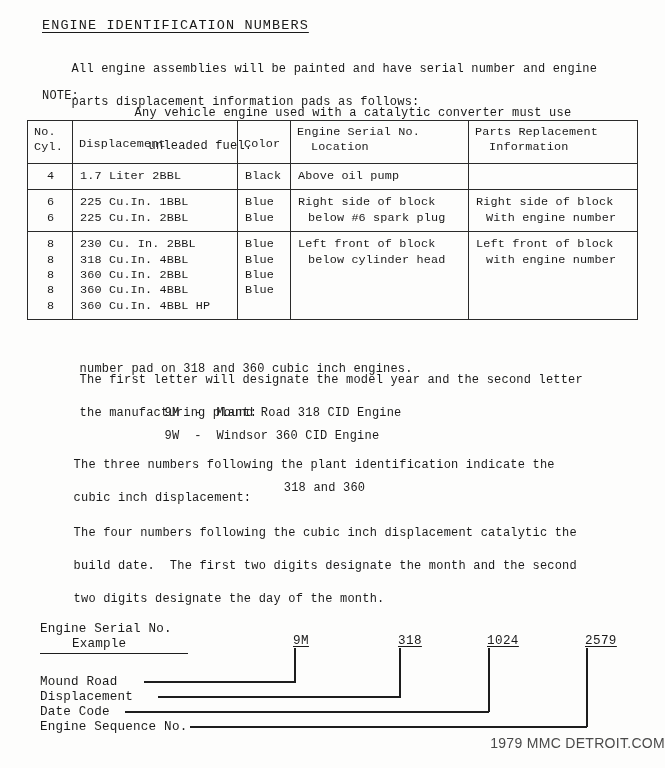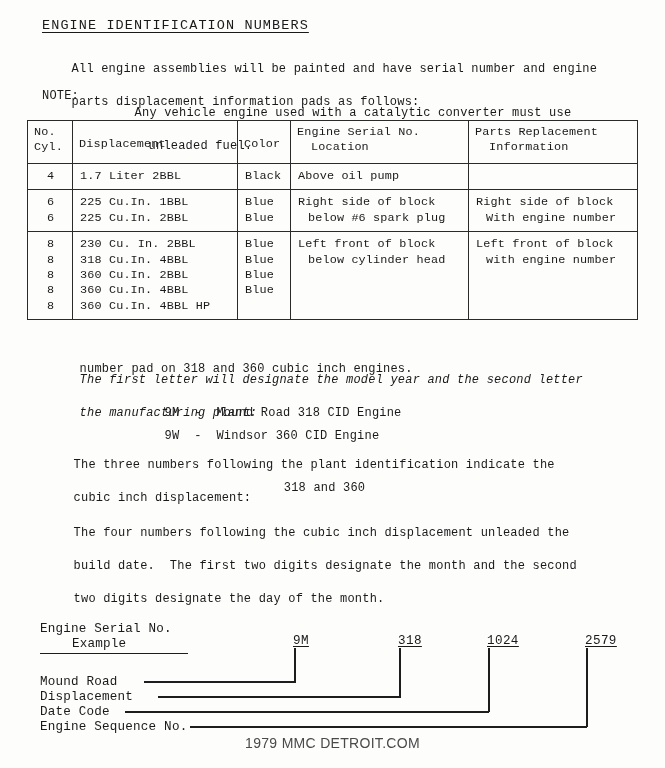--- a/index.html
+++ b/index.html
@@ -117,21 +117,21 @@
   .rule {
     position: absolute;
     background: #1d1d1d;
   }
 
   .footer {
     position: absolute;
     left: 0;
     top: 735px;
     width: 665px;
-    text-align: center;
+    text-align: right;
     font-family: "Liberation Sans", sans-serif;
     font-size: 14px;
     color: #4a4a4a;
     letter-spacing: 0.3px;
   }
 </style>
 </head>
 <body>
 
 <div class="page"></div>
@@ -285,41 +285,41 @@
         </td>
       </tr>
     </tbody>
   </table>
 
   <div class="para" style="left:50px; top:311px;">
     <br>
     <span>number pad on 318 and 360 cubic inch engines.</span>
   </div>
 
-  <div class="para" style="left:50px; top:355px;font-style:italic;">
+  <div class="para" style="left:50px; top:355px;">
     <span>The first letter will designate the model year and the second letter</span><br>
     <span>the manufacturing plant:</span>
   </div>
 
   <div class="para" style="left:135px; top:388px;">
     <span>9M</span><span>&nbsp;&nbsp;</span><span>-</span><span>&nbsp;&nbsp;</span><span>Mound Road 318 CID Engine</span>
   </div>
   <div class="para" style="left:135px; top:411px;">
     <span>9W</span><span>&nbsp;&nbsp;</span><span>-</span><span>&nbsp;&nbsp;</span><span>Windsor 360 CID Engine</span>
   </div>
 
   <div class="para" style="left:44px; top:440px;">
     <span>The three numbers following the plant identification indicate the</span><br>
     <span>cubic inch displacement:</span>
   </div>
 
   <div class="para" style="left:0; top:480px; width:649px; text-align:center; white-space:normal;">318 and 360</div>
 
   <div class="para" style="left:44px; top:508px;">
-    <span>The four numbers following the cubic inch displacement unleaded the</span><br>
+    <span>The four numbers following the cubic inch displacement catalytic the</span><br>
     <span>build date.  The first two digits designate the month and the second</span><br>
     <span>two digits designate the day of the month.</span>
   </div>
 
 
   <div class="diagram">
 
     <div class="dg-label" style="left:40px; top:622px;">Engine Serial No.</div>
     <div class="dg-label" style="left:72px; top:637px;">Example</div>
     <div class="rule" style="left:40px; top:653px; width:148px; height:1.4px;"></div>

